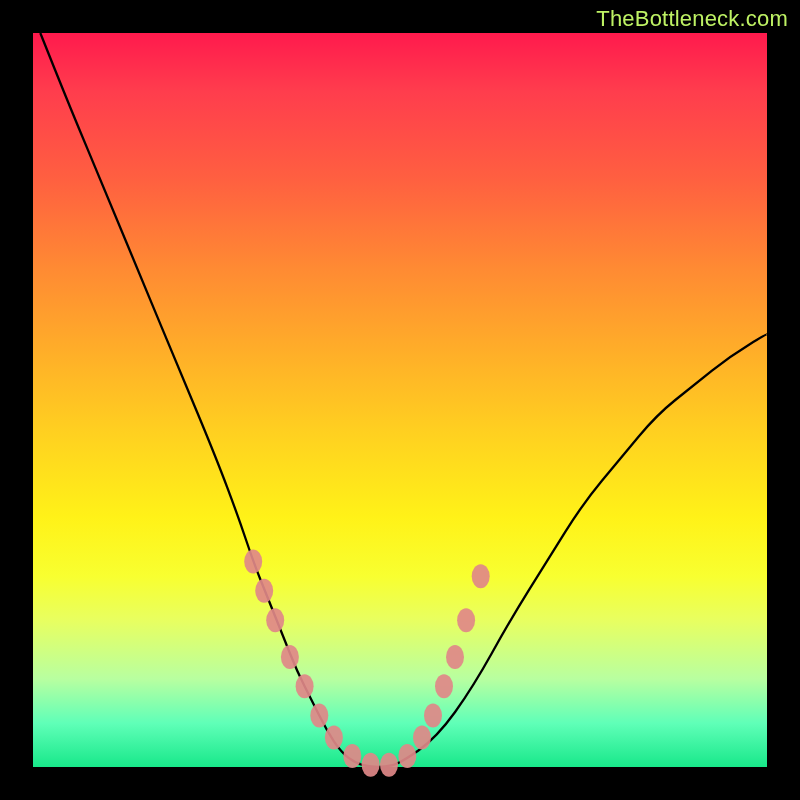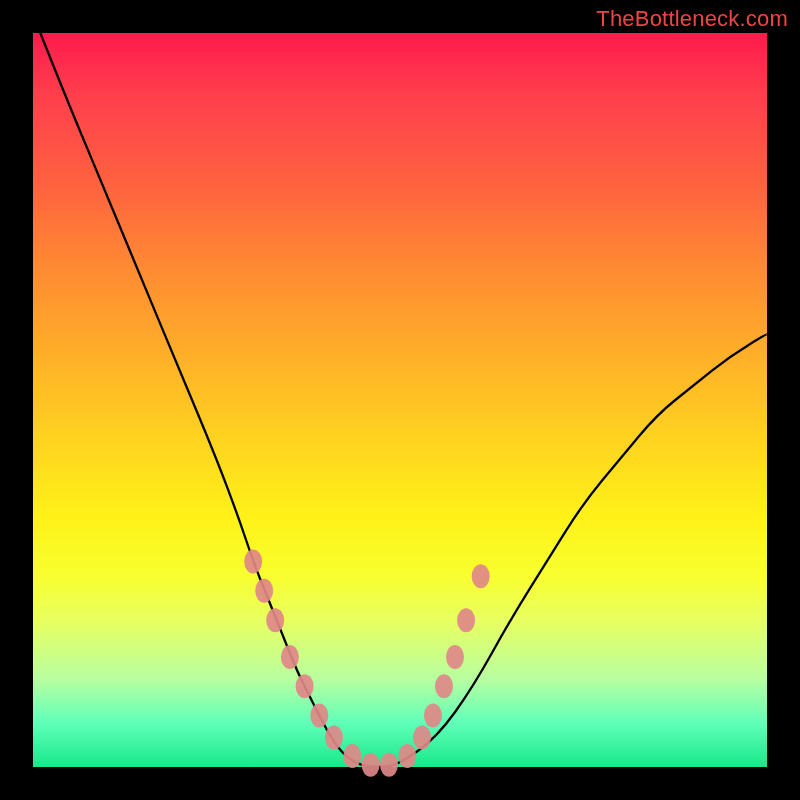--- a/index.html
+++ b/index.html
@@ -35,21 +35,21 @@
       #f8ff30 74%,
       #e8ff60 80%,
       #b8ffa0 88%,
       #60ffb8 94%,
       #18e88a 100%);
   }
   .watermark {
     position: absolute;
     top: 6px;
     right: 12px;
-    color: #ef4444;
+    color: #bef264;
     font-size: 22px;
     font-weight: 500;
     letter-spacing: 0.2px;
     user-select: none;
   }
   svg.curve {
     position: absolute;
     left: 0; top: 0;
     width: 734px; height: 734px;
     overflow: visible;

